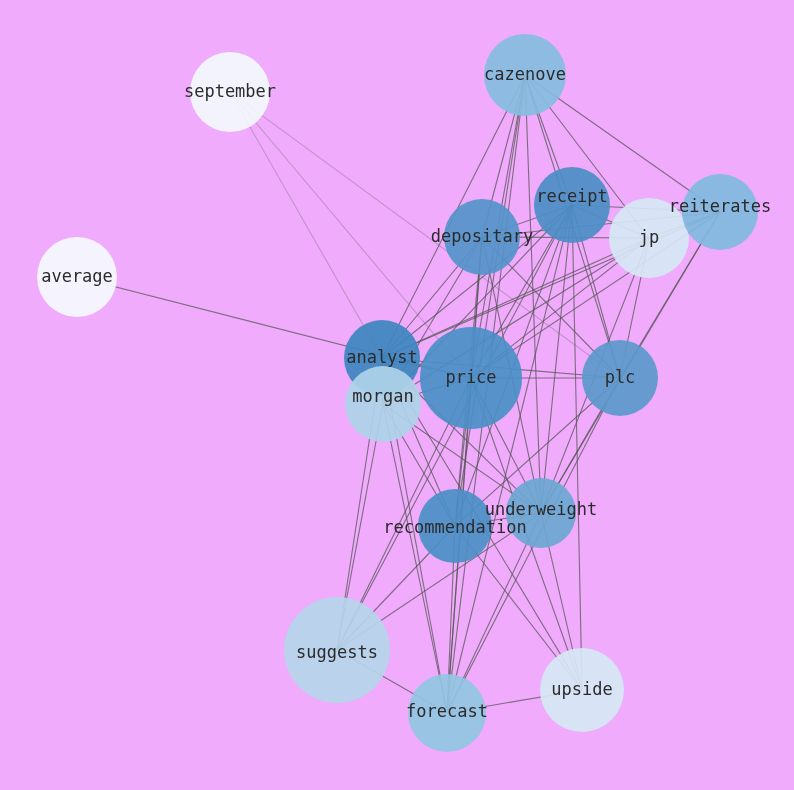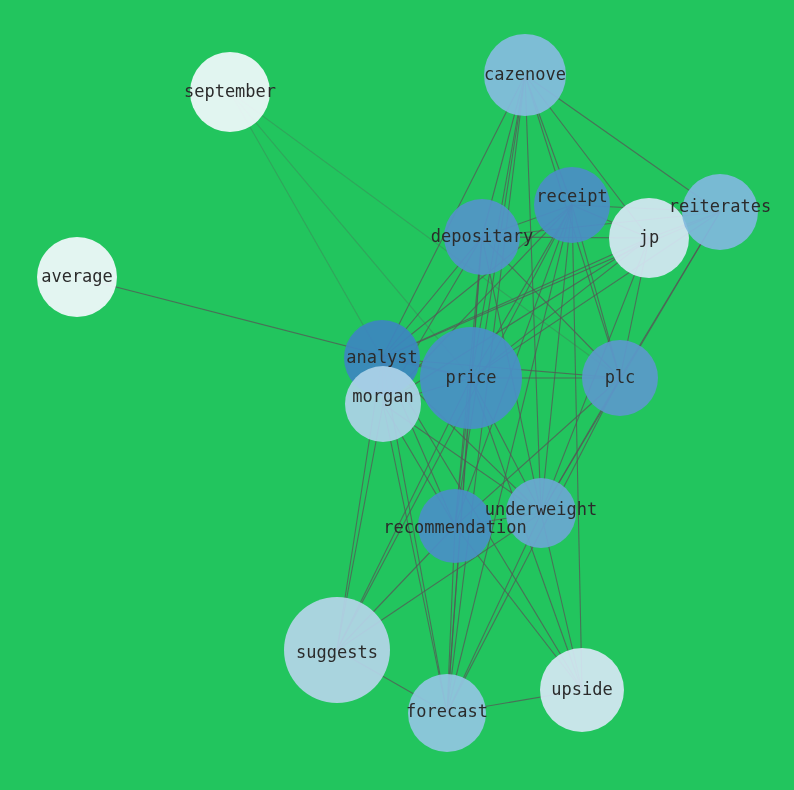--- a/index.html
+++ b/index.html
@@ -8,21 +8,21 @@
     padding: 0;
     background: #ffffff;
   }
   body {
     font-family: "DejaVu Sans Mono", "Liberation Mono", monospace;
   }
   #graph-wrap {
     position: relative;
     width: 794px;
     height: 790px;
-    background: #22c55e;
+    background: #f0abfc;
     overflow: hidden;
   }
   #graph-svg {
     display: block;
     width: 794px;
     height: 790px;
   }
   .edge {
     stroke: #555555;
     stroke-opacity: 0.75;

